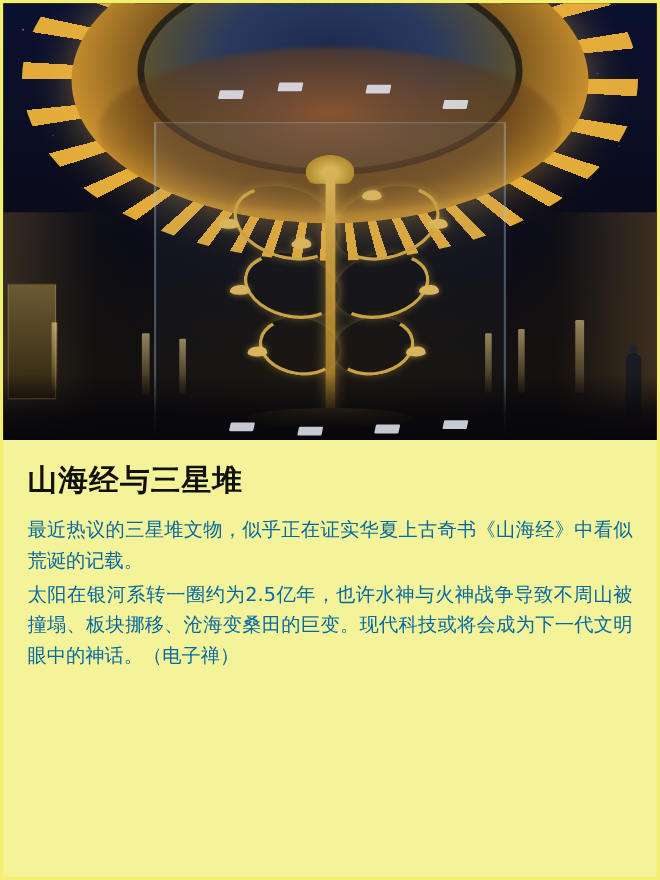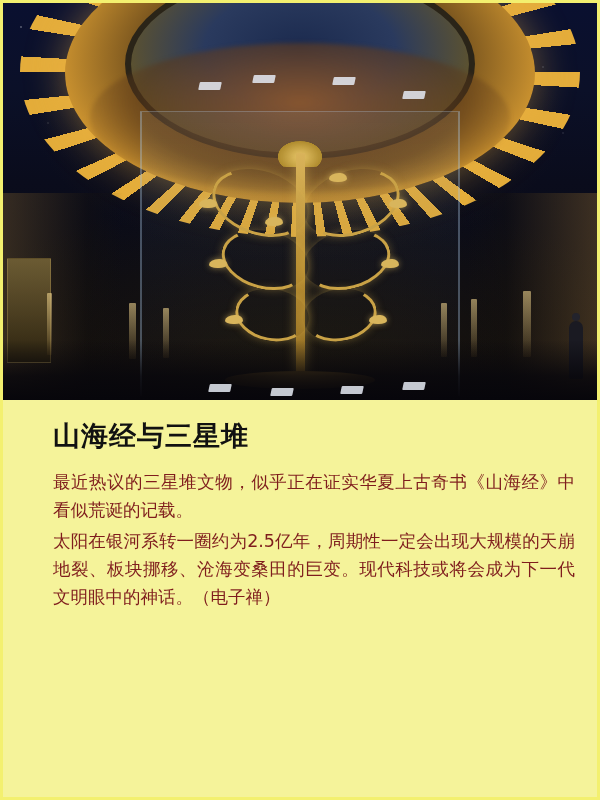--- a/index.html
+++ b/index.html
@@ -239,34 +239,33 @@
   .lc5 { left: 206px; top: 381px; }
   .lc6 { left: 268px; top: 385px; }
   .lc7 { left: 338px; top: 383px; }
   .lc8 { left: 400px; top: 379px; }
 
   
   .article {
     position: relative;
     padding: 18px 22px 10px 22px;
     color: #1a1a1a;
-    margin-left: 28px;
   }
   .article-title {
     font-size: 27px;
     font-weight: bold;
     letter-spacing: 1px;
     margin: 0 0 14px 0;
     color: #111111;
   }
   .article-body p {
     margin: 0 0 2px 0;
     font-size: 17.5px;
     line-height: 1.62;
-    color: #7f1d1d;
+    color: #0369a1;
     text-align: justify;
   }
 </style>
 </head>
 <body>
 
 <div class="page">
 
   <div class="photo">
     <div class="sky"></div>
@@ -322,17 +321,17 @@
     <div class="label-card lc5"></div>
     <div class="label-card lc6"></div>
     <div class="label-card lc7"></div>
     <div class="label-card lc8"></div>
   </div>
 
   <div class="article">
     <h1 class="article-title">山海经与三星堆</h1>
     <div class="article-body">
       <p>最近热议的三星堆文物，似乎正在证实华夏上古奇书《山海经》中看似荒诞的记载。</p>
-      <p>太阳在银河系转一圈约为2.5亿年，周期性一定会出现大规模的天崩地裂、板块挪移、沧海变桑田的巨变。现代科技或将会成为下一代文明眼中的神话。（电子禅）</p>
+      <p>太阳在银河系转一圈约为2.5亿年，也许水神与火神战争导致不周山被撞塌、板块挪移、沧海变桑田的巨变。现代科技或将会成为下一代文明眼中的神话。（电子禅）</p>
     </div>
   </div>
 
 </div>
 
 </body></html>

